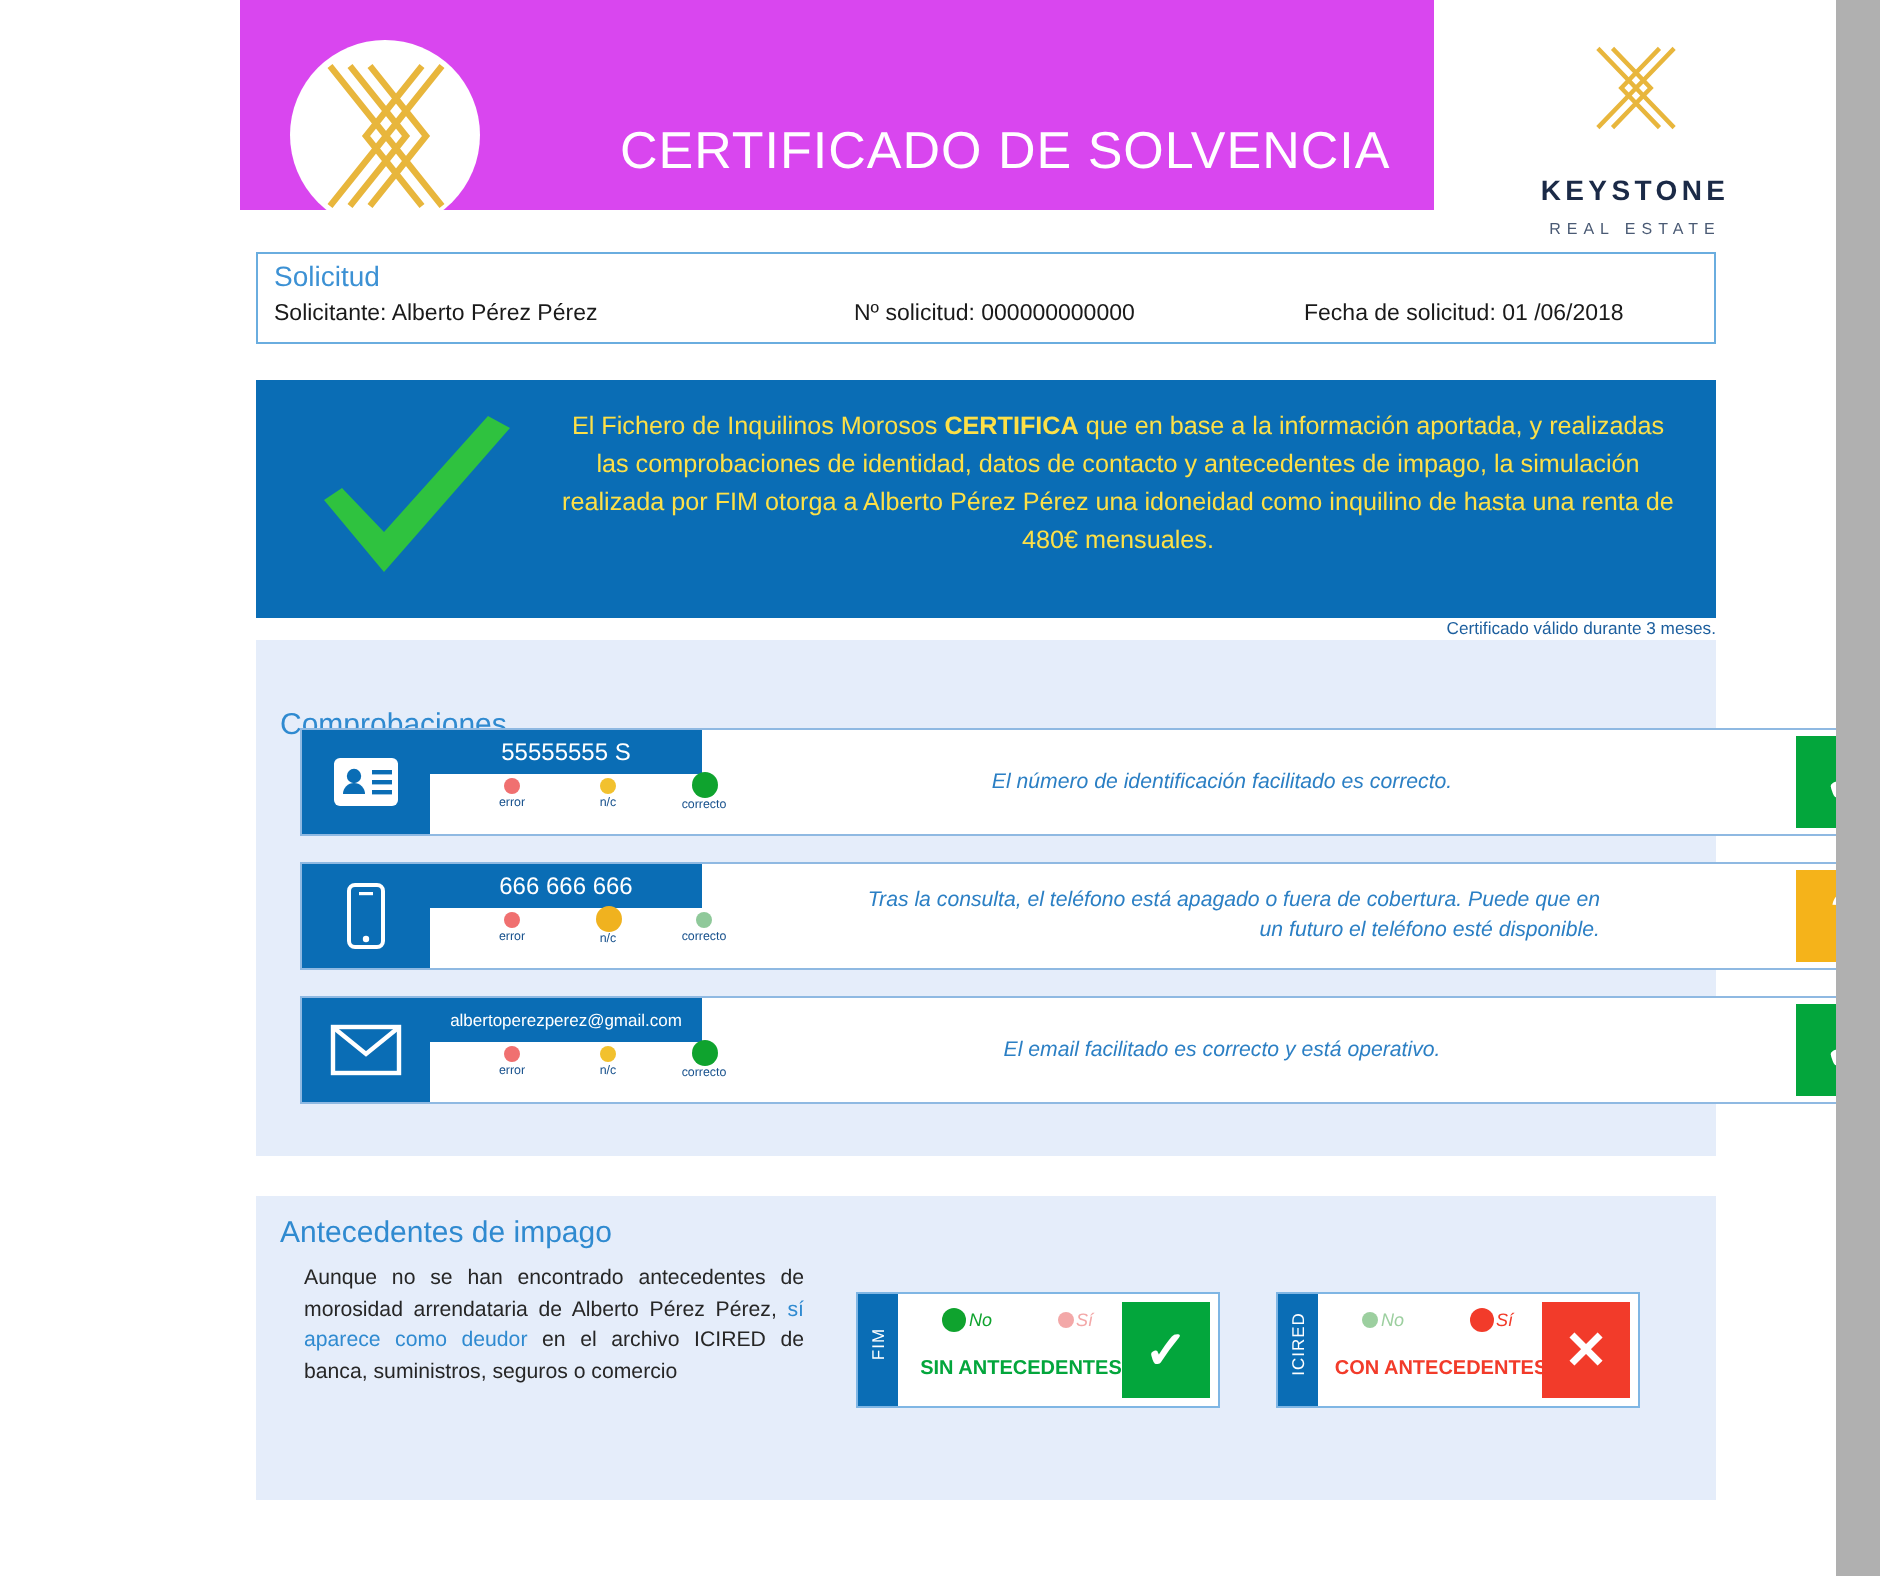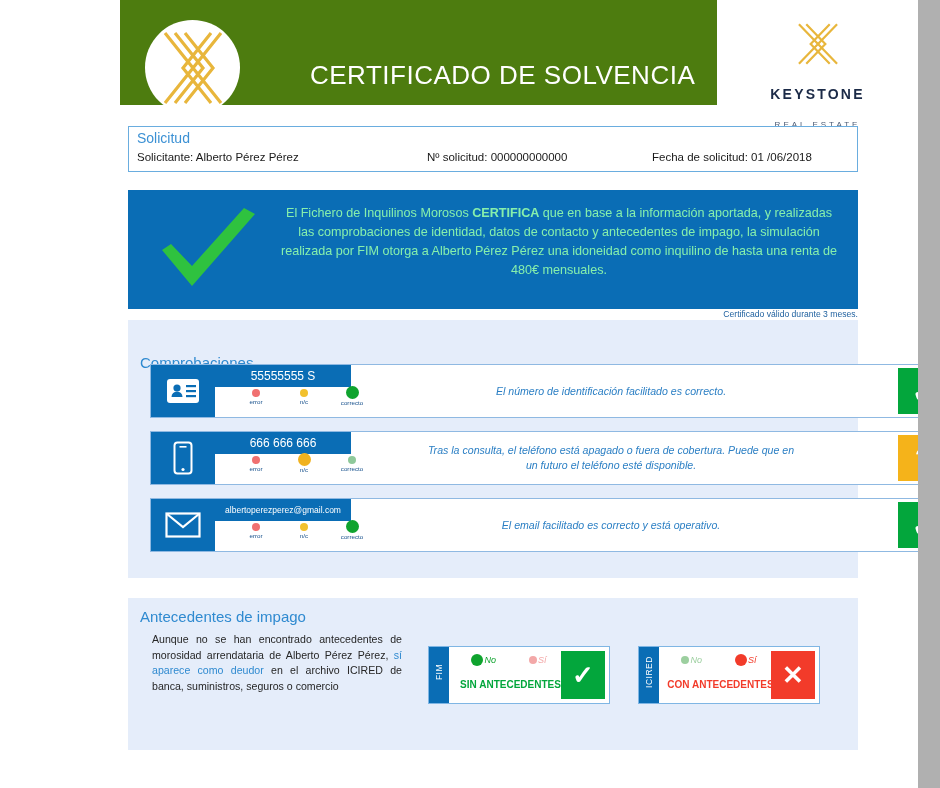--- a/index.html
+++ b/index.html
@@ -14,42 +14,42 @@
     width:918px;height:788px;
     background:#ffffff;
   }
   .gutter-right{
     position:absolute;right:0;top:0;width:22px;height:788px;background:#b0b0b0;
   }
 
   
   .header{
     position:absolute;left:120px;top:0;width:597px;height:105px;
-    background:#4d7c0f;
+    background:#d946ef;
   }
   .header-title{
     position:absolute;left:190px;top:60px;
     font-size:26px;letter-spacing:.5px;color:#ffffff;
     font-family:"Liberation Sans",sans-serif;
   }
   .logo-badge{
     position:absolute;left:145px;top:20px;width:95px;height:95px;
     background:#ffffff;border-radius:50%;
     display:flex;align-items:center;justify-content:center;
     overflow:hidden;
   }
   .brand{
     position:absolute;left:745px;top:22px;width:145px;text-align:center;
   }
   .brand-name{
     font-size:14px;font-weight:bold;letter-spacing:2.2px;color:#1b2a47;
     margin-top:16px;
   }
   .brand-sub{
-    font-size:8px;letter-spacing:3px;color:#4a5a74;margin-top:18px;text-align:center;
+    font-size:8px;letter-spacing:3px;color:#4a5a74;margin-top:7px;text-align:center;
   }
 
   
   .solicitud{
     position:absolute;left:128px;top:126px;width:730px;height:46px;
     border:1px solid #6aaddf;background:#ffffff;box-sizing:border-box;
   }
   .solicitud-title{
     position:absolute;left:8px;top:3px;font-size:14px;color:#3c91d4;
   }
@@ -64,21 +64,21 @@
   
   .certifica{
     position:absolute;left:128px;top:190px;width:730px;height:119px;
     background:#0a6db5;
   }
   .cert-check{
     position:absolute;left:28px;top:16px;width:105px;height:88px;
   }
   .cert-text{
     position:absolute;left:150px;top:14px;width:562px;
-    color:#86efac;font-size:12.6px;line-height:19px;text-align:center;
+    color:#fde047;font-size:12.6px;line-height:19px;text-align:center;
   }
   .cert-text b{font-weight:bold;}
   .validity{
     position:absolute;left:128px;top:309px;width:730px;
     text-align:right;font-size:8.6px;color:#1d5f9e;
   }
 
   
   .panel-checks{
     position:absolute;left:128px;top:320px;width:730px;height:258px;
@@ -109,21 +109,21 @@
     position:absolute;left:90px;top:24px;display:flex;gap:18px;
   }
   .dot-item{width:30px;text-align:center;}
   .dot{
     width:8px;height:8px;border-radius:50%;margin:0 auto 1px auto;
   }
   .dot.big{width:13px;height:13px;margin-top:-3px;margin-bottom:0px;}
   .dot-label{font-size:6.2px;color:#16508c;}
   .cr-msg{
     position:absolute;left:265px;top:0;width:390px;height:52px;
-    display:flex;align-items:center;justify-content:center;text-align:center;
+    display:flex;align-items:center;justify-content:center;text-align:right;
     font-size:10.6px;font-style:italic;color:#2b7fc4;line-height:15px;
     padding:12px 6px;box-sizing:border-box;
   }
   .cr-badge{
     position:absolute;right:3px;top:3px;width:52px;height:46px;
     display:flex;align-items:center;justify-content:center;
     color:#ffffff;font-size:30px;font-weight:bold;
   }
 
   

